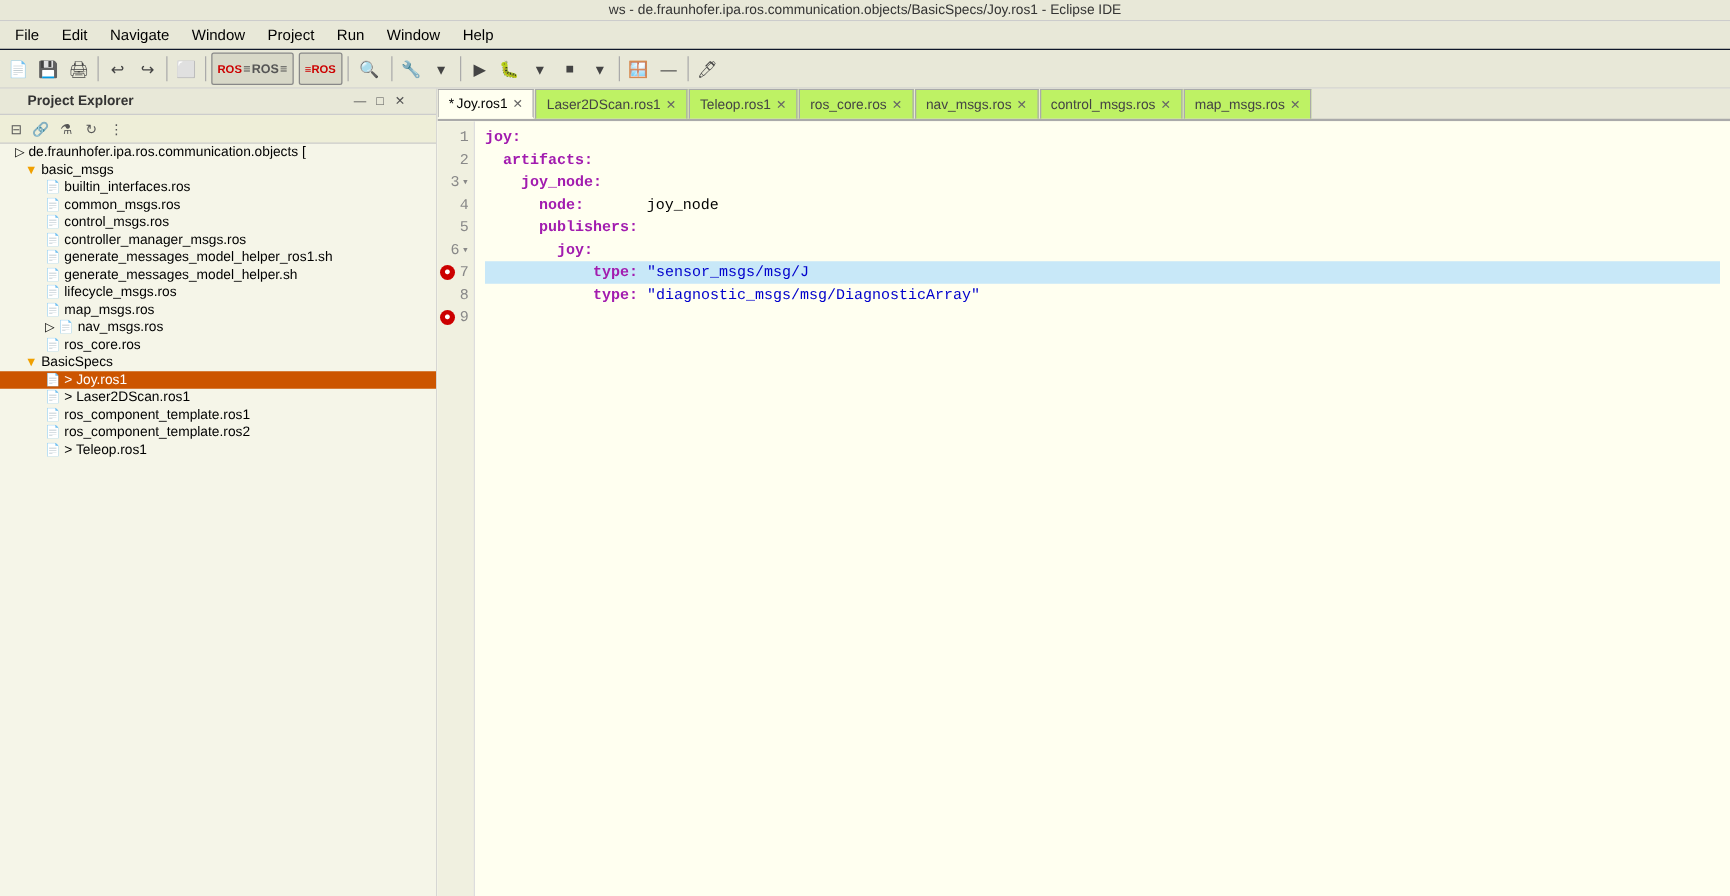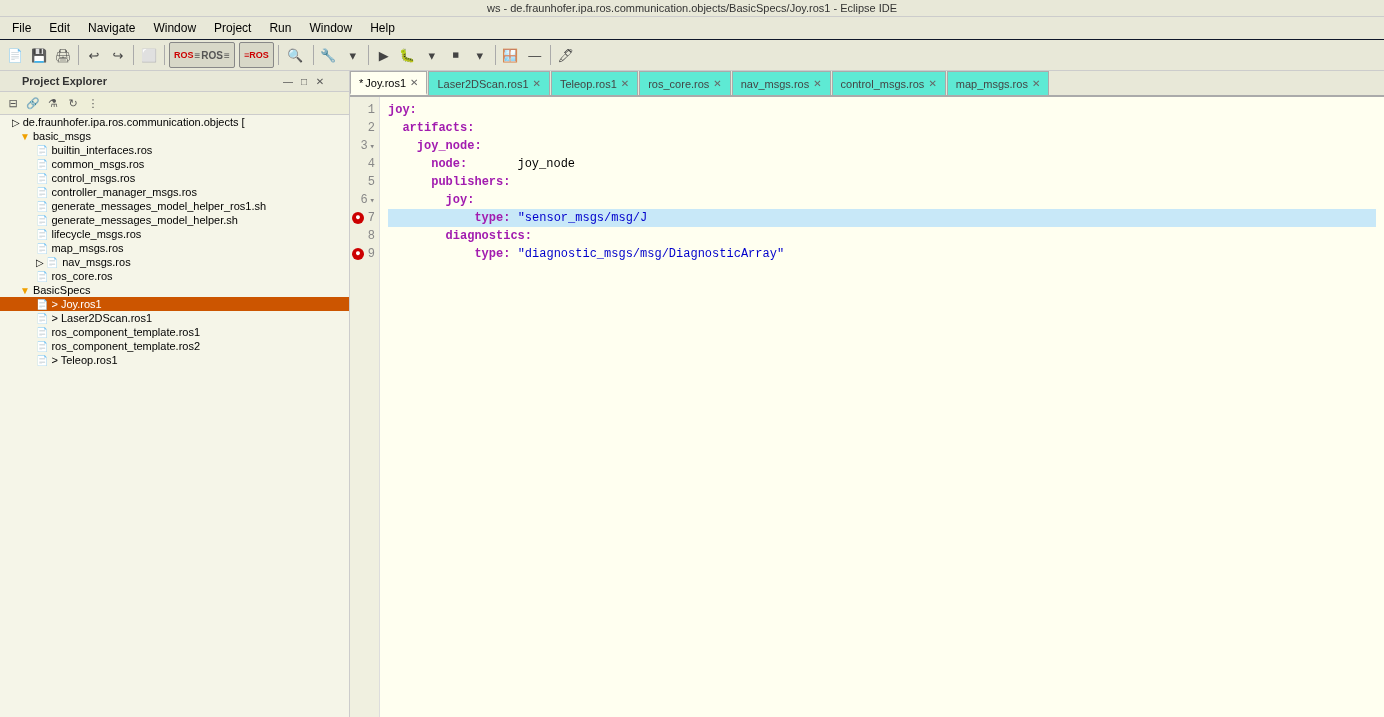--- a/index.html
+++ b/index.html
@@ -140,21 +140,21 @@
       background: #e8e8d8;
       border-bottom: 2px solid #aaa;
       overflow-x: auto;
       min-height: 26px;
     }
     .editor-tab {
       display: flex; align-items: center;
       padding: 3px 8px;
       border: 1px solid #aaa;
       border-bottom: none;
-      background: #5eead4;
+      background: #bef264;
       cursor: pointer;
       font-size: 11px;
       color: #444;
       white-space: nowrap;
       margin-right: 1px;
       min-height: 24px;
     }
     .editor-tab.active {
       background: #fffff0;
       border-bottom: 2px solid #fffff0;
@@ -474,19 +474,18 @@
         <div class="code-line">    <span class="prop">joy_node:</span></div>
 
         <div class="code-line">      <span class="prop">node:</span> <span class="plain">joy_node</span></div>
 
         <div class="code-line">      <span class="prop">publishers:</span></div>
 
         <div class="code-line">        <span class="prop">joy:</span></div>
 
         <div class="code-line highlighted">            <span class="prop">type:</span> <span class="str">"sensor_msgs/msg/J</span></div>
 
-        <div class="code-line">        <span class="prop">diagnostics:</span></div>
 
         <div class="code-line">            <span class="prop">type:</span> <span class="str">"diagnostic_msgs/msg/DiagnosticArray"</span></div>
       </div>
     </div>
   </div>
 </div>
 
 </body></html>

